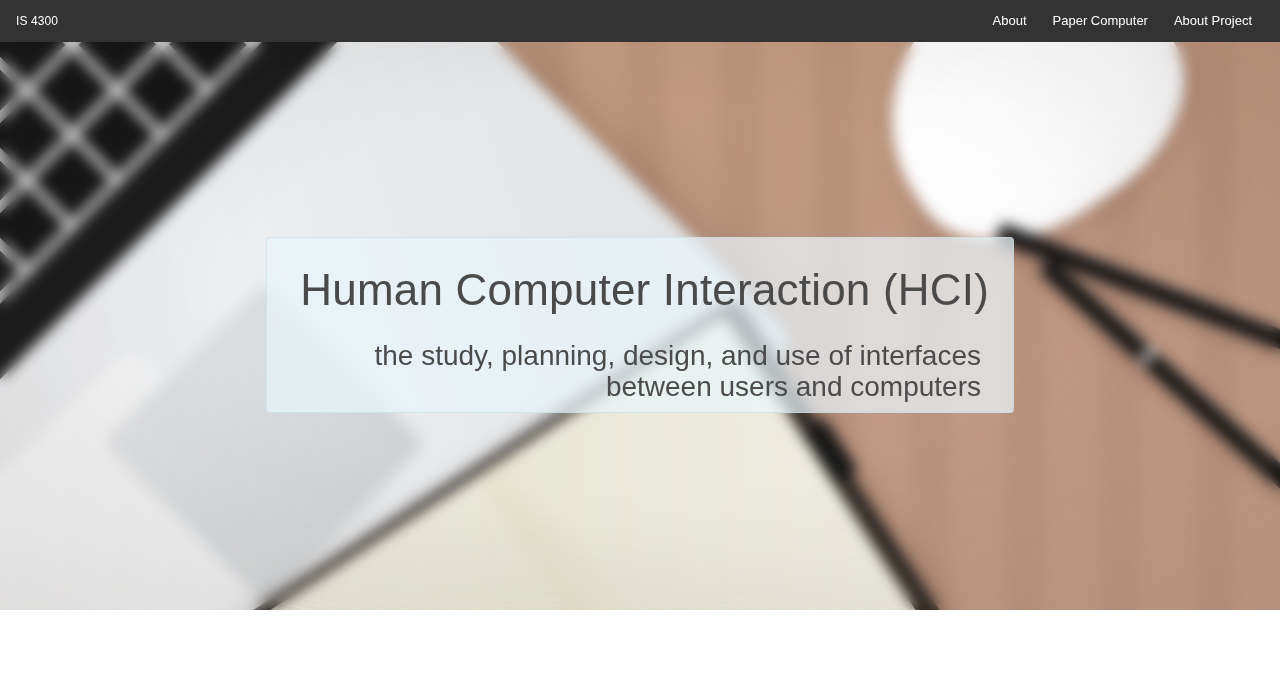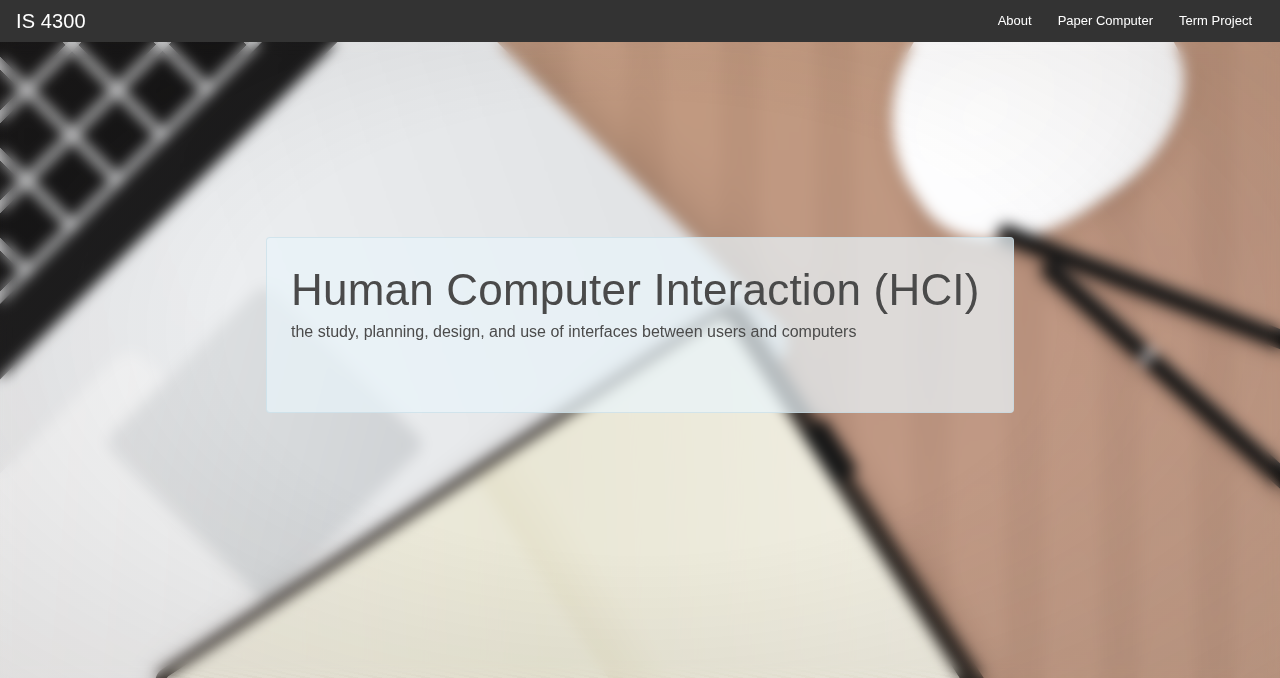--- a/index.html
+++ b/index.html
@@ -10,35 +10,36 @@
   }
 
   
   .navbar {
     position:absolute; top:0; left:0; width:1280px; height:42px;
     background:#333333;
     display:flex; align-items:center; justify-content:space-between;
     z-index:50;
   }
   .brand {
-    color:#ffffff; font-size:20px; letter-spacing:.1px;
+    color:#ffffff; font-size:12px; letter-spacing:.1px;
     padding-left:16px; line-height:42px; white-space:nowrap;
     cursor:pointer;
   }
   .nav-links { display:flex; padding-right:15px; }
   .nav-link {
     color:#ffffff; font-size:13px; white-space:nowrap;
     padding:0 13px; line-height:42px; cursor:pointer;
   }
 
   
   .hero {
-    position:absolute; top:42px; left:0; width:1280px; height:636px;
+    position:absolute; top:42px; left:0; width:1280px; height:568px;
     overflow:hidden;
     background:#84cc16;
+    text-align:right;
   }
   .photo { position:absolute; inset:0; overflow:hidden; }
 
   
   .wood {
     position:absolute; inset:-40px;
     background:
       repeating-linear-gradient(92deg,
         rgba(120,80,58,.10) 0px, rgba(120,80,58,.10) 2px,
         rgba(190,150,125,.05) 2px, rgba(190,150,125,.05) 7px,
@@ -171,33 +172,34 @@
     padding:26px 24px 22px 24px;
     backdrop-filter:blur(1px);
     -webkit-backdrop-filter:blur(1px);
     z-index:20;
   }
   .hero-title {
     font-size:44px; font-weight:300; color:#4a4a4a;
     line-height:52px; letter-spacing:.2px; white-space:nowrap;
   }
   .hero-sub {
-    font-size:16px; font-weight:400; color:#4b4b4b;
+    margin-top:24px;
+    font-size:28px; font-weight:400; color:#4b4b4b;
     line-height:31px; max-width:690px;
   }
 </style>
 </head>
 <body>
 
 <div class="navbar">
   <div class="brand">IS 4300</div>
   <nav class="nav-links">
     <a class="nav-link">About</a>
     <a class="nav-link">Paper Computer</a>
-    <a class="nav-link">Term Project</a>
+    <a class="nav-link">About Project</a>
   </nav>
 </div>
 
 <div class="hero">
 
   <div class="photo">
     <div class="wood"></div>
     <div class="laptop-body"></div>
     <div class="palmrest"></div>
     <div class="kb-deck"></div>

